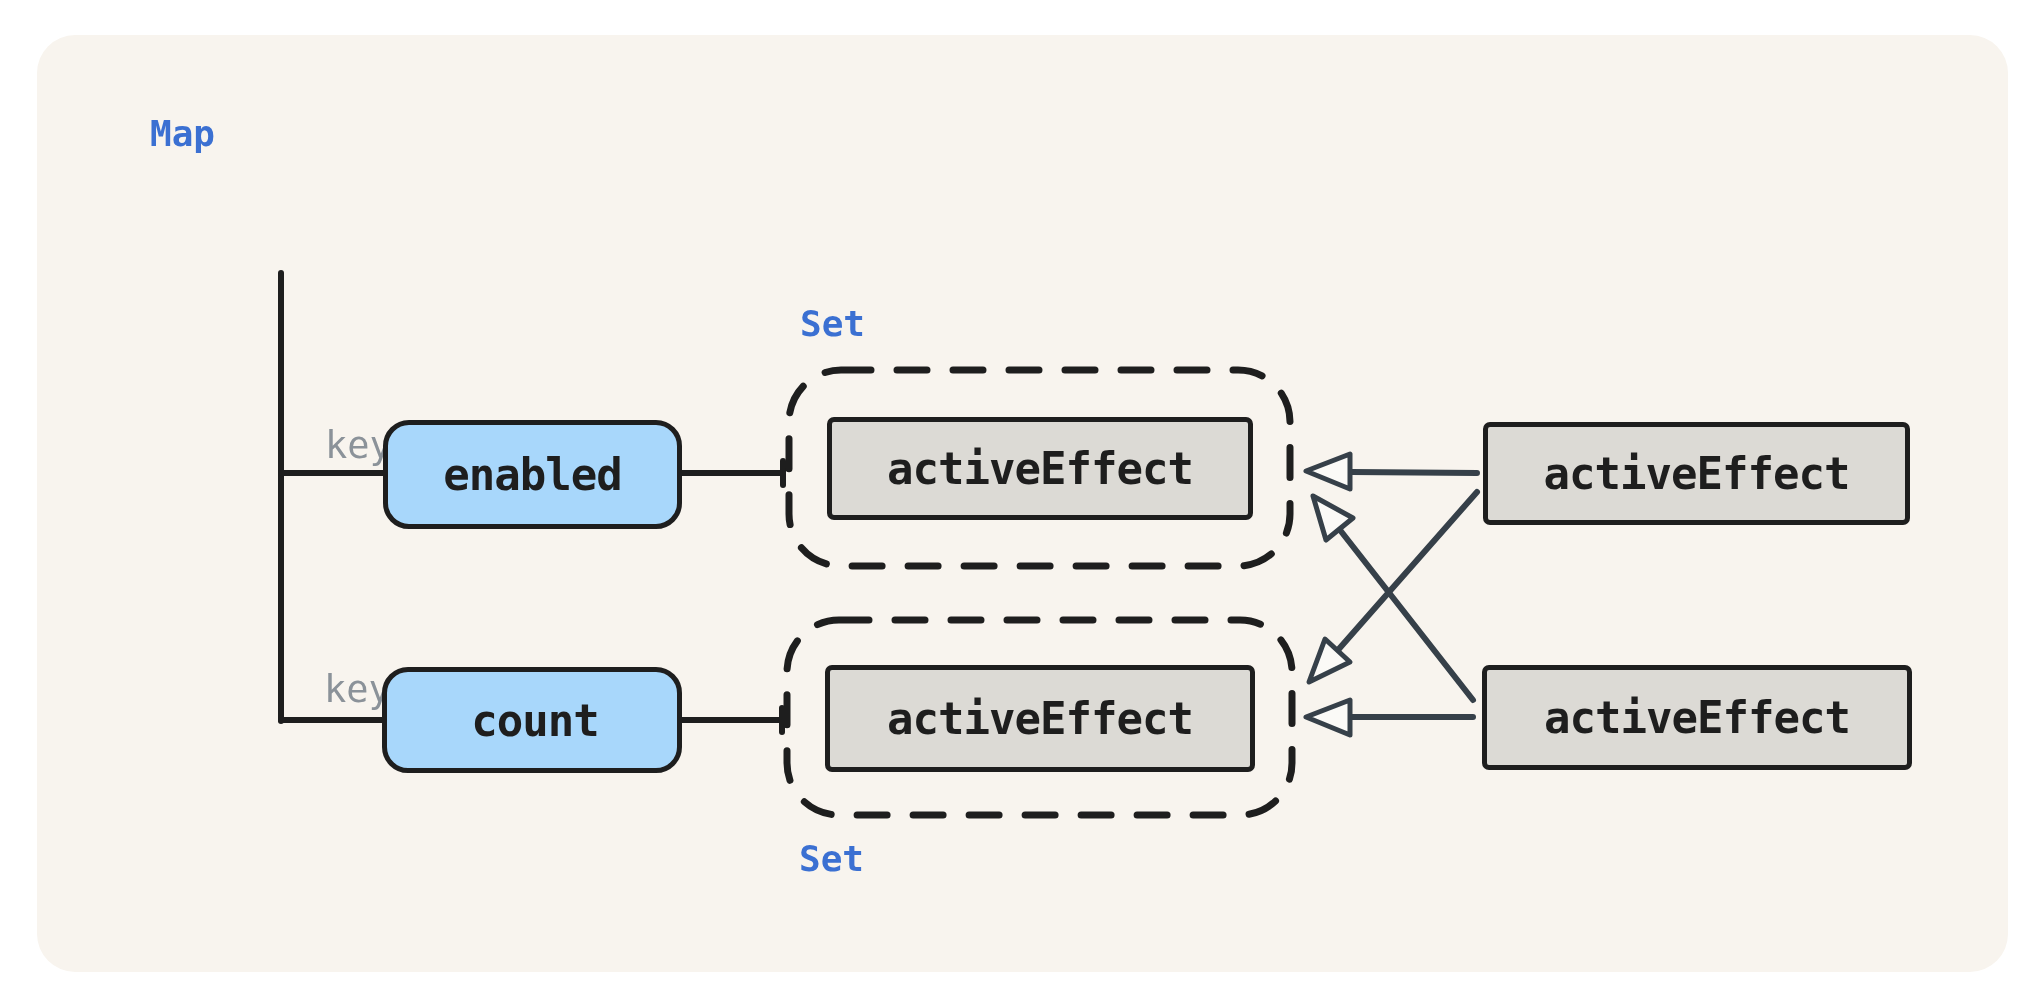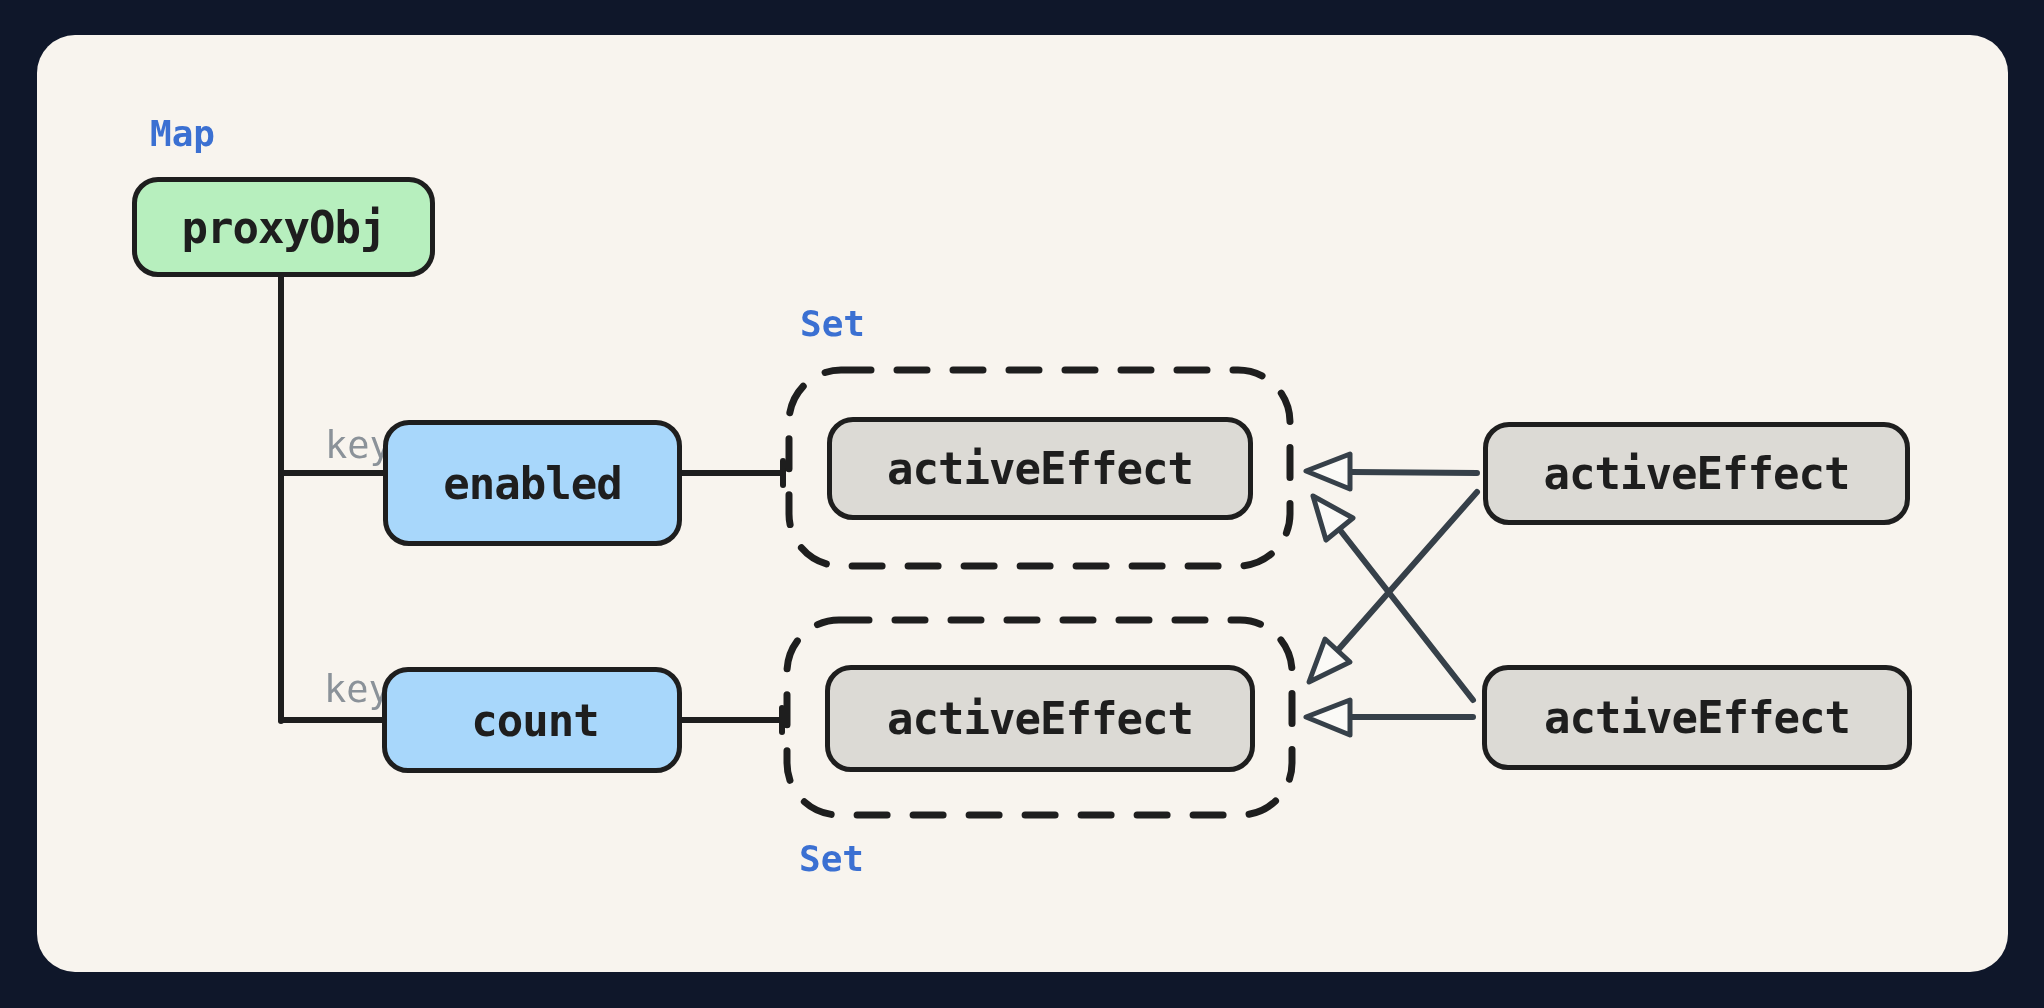--- a/index.html
+++ b/index.html
@@ -1,19 +1,19 @@
 <!DOCTYPE html>
 <html><head>
 <meta charset="utf-8">
 <style>
   html,body{margin:0;padding:0;background:#000;}
   .stage{
     position:relative;
     width:2044px;height:1008px;
-    background:#0f172a;
+    background:#ffffff;
     overflow:hidden;
     font-family:"DejaVu Sans Mono", monospace;
     text-align:center;
   }
   .panel{
     position:absolute;
     left:37px;top:35px;width:1971px;height:937px;
     background:#f8f4ee;
     border-radius:38px;
   }
@@ -23,21 +23,21 @@
     display:flex;align-items:center;justify-content:center;
     border:5px solid #1e1e1e;
     border-radius:26px;
     font-size:44px;font-weight:bold;color:#1e1e1e;
     letter-spacing:-1px;
     box-sizing:border-box;
     white-space:nowrap;
   }
   .node-green{background:#b7efbe;}
   .node-blue{background:#a8d7fb;}
-  .node-gray{background:#dcdad5;}
+  .node-gray{background:#dcdad5;border-radius:7px;}
   .lbl{
     position:absolute;
     font-size:36px;font-weight:bold;color:#3b70d2;
     white-space:nowrap;
   }
   .lbl-key{
     position:absolute;
     font-size:37px;font-weight:normal;color:#8b9299;
     white-space:nowrap;
     margin-left:24px;
@@ -73,25 +73,22 @@
     <path d="M1473 717 L1352 717" stroke="#364049" stroke-width="6" fill="none" stroke-linecap="round"></path>
     <polygon points="1306,717 1350,700 1350,735" fill="#fbfaf7" stroke="#364049" stroke-width="5" stroke-linejoin="round"></polygon>
   </svg>
 
   <div class="lbl" style="left:150px;top:113px;">Map</div>
   <div class="lbl" style="left:800px;top:303px;">Set</div>
   <div class="lbl" style="left:799px;top:838px;">Set</div>
   <div class="lbl-key" style="left:301px;top:424px;">key</div>
   <div class="lbl-key" style="left:300px;top:668px;">key</div>
 
-  <div class="node node-green" style="left:132px;top:177px;width:303px;height:100px;">
-    <span>proxyObj</span>
-  </div>
 
-  <div class="node node-blue" style="left:383px;top:420px;width:299px;height:126px;">
+  <div class="node node-blue" style="left:383px;top:420px;width:299px;height:109px;">
     <span>enabled</span>
   </div>
 
   <div class="node node-blue" style="left:382px;top:667px;width:300px;height:106px;padding-left:6px;">
     <span>count</span>
   </div>
 
   <div class="node node-gray" style="left:827px;top:417px;width:426px;height:103px;">
     <span>activeEffect</span>
   </div>

